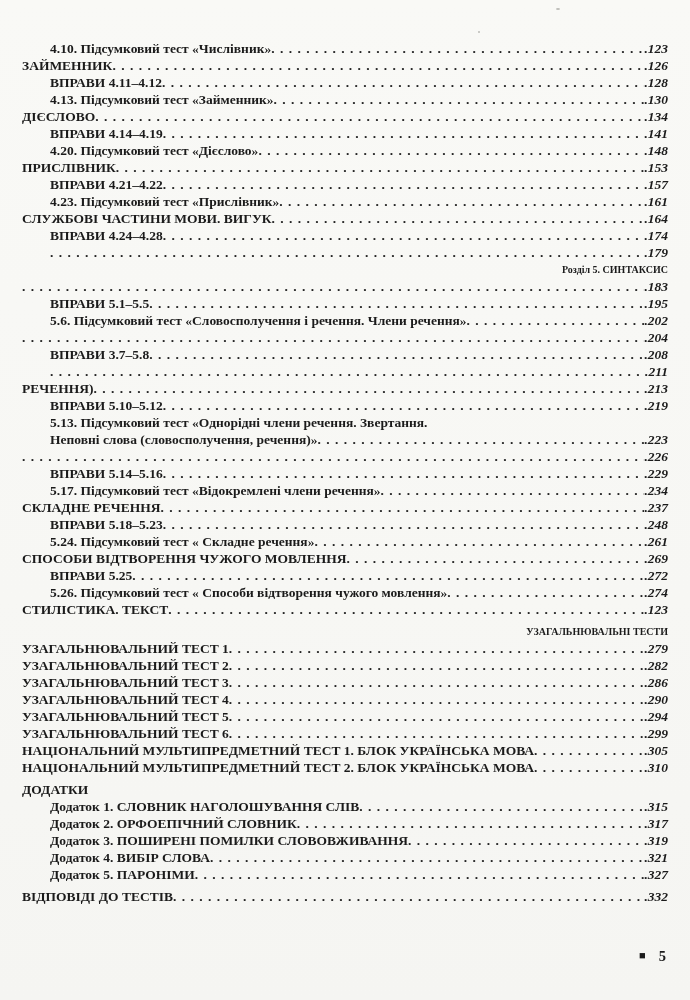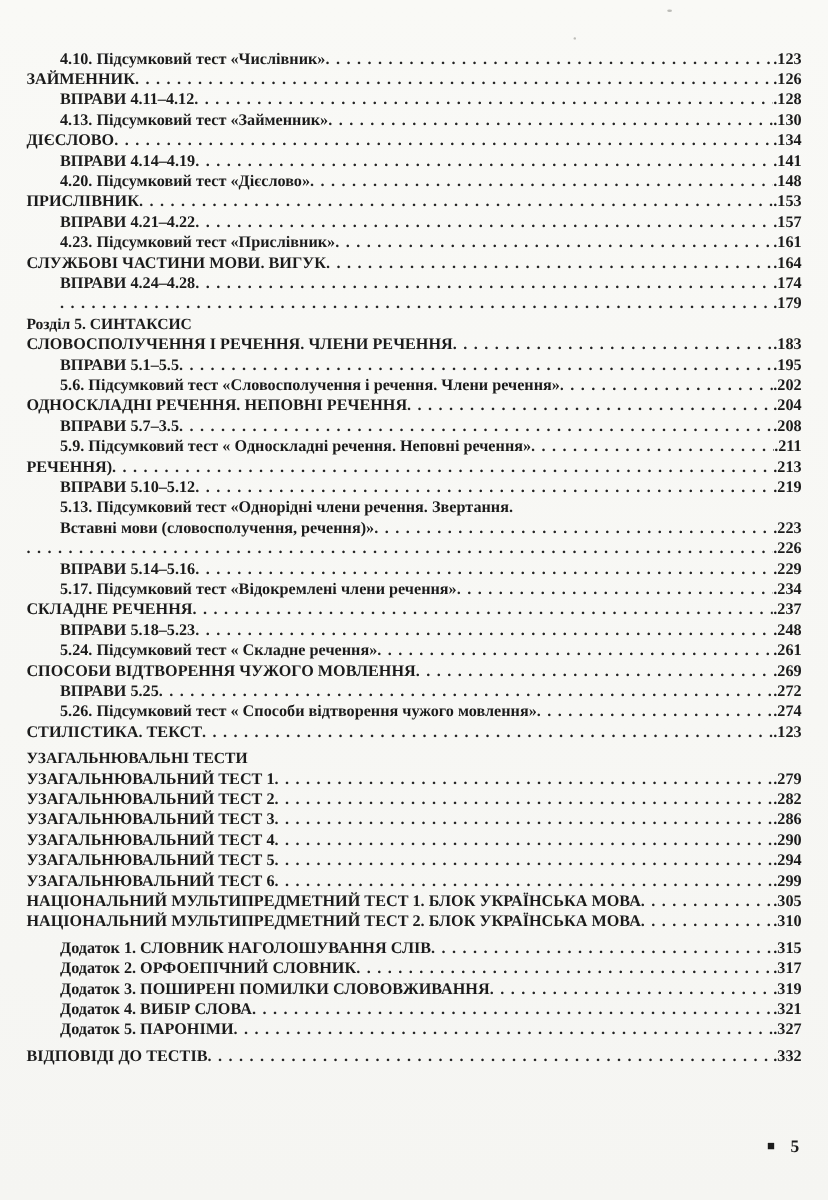--- a/index.html
+++ b/index.html
@@ -35,26 +35,27 @@
     flex:1 1 auto;
     overflow:hidden;
     white-space:nowrap;
     word-spacing:2px;
     color:#222;
   }
   .pg{
     flex:0 0 auto;
     white-space:nowrap;
     text-align:right;
+    font-style:italic;
   }
   .pg::before{content:".";}
   .toc-header{
-    text-align:left;
+    text-align:right;
     line-height:17px;
-    font-size:13px;
+    font-size:10px;
   }
   .gap{height:5px;}
   .footer{
     position:absolute;
     top:948px;right:24px;
     display:flex;
     align-items:center;
     gap:13px;
     font-size:14.5px;
   }
@@ -140,64 +141,61 @@
         <span class="label">ВПРАВИ 4.24–4.28</span>
         <span class="dots"> . . . . . . . . . . . . . . . . . . . . . . . . . . . . . . . . . . . . . . . . . . . . . . . . . . . . . . . . . . . . . . . . . . . . . . . . . . . . . . . . . . . . . . . . . . . . . . . . . . . . . . . . . . . . . . . . . . . . . . . . . . . . . . . . . . . . . . . . . . . . </span>
         <span class="pg">174</span>
       </div>
       <div class="row ind-1">
         <span class="dots"> . . . . . . . . . . . . . . . . . . . . . . . . . . . . . . . . . . . . . . . . . . . . . . . . . . . . . . . . . . . . . . . . . . . . . . . . . . . . . . . . . . . . . . . . . . . . . . . . . . . . . . . . . . . . . . . . . . . . . . . . . . . . . . . . . . . . . . . . . . . . </span>
         <span class="pg">179</span>
       </div>
       <div class="toc-header">Розділ 5. СИНТАКСИС</div>
       <div class="row ind-0">
-        <span class="label">СЛОВОСПОЛУЧЕННЯ І РЕЧЕННЯ. ЧЛЕНИ РЕЧЕННЯ</span>
         <span class="dots"> . . . . . . . . . . . . . . . . . . . . . . . . . . . . . . . . . . . . . . . . . . . . . . . . . . . . . . . . . . . . . . . . . . . . . . . . . . . . . . . . . . . . . . . . . . . . . . . . . . . . . . . . . . . . . . . . . . . . . . . . . . . . . . . . . . . . . . . . . . . . </span>
         <span class="pg">183</span>
       </div>
       <div class="row ind-1">
         <span class="label">ВПРАВИ 5.1–5.5</span>
         <span class="dots"> . . . . . . . . . . . . . . . . . . . . . . . . . . . . . . . . . . . . . . . . . . . . . . . . . . . . . . . . . . . . . . . . . . . . . . . . . . . . . . . . . . . . . . . . . . . . . . . . . . . . . . . . . . . . . . . . . . . . . . . . . . . . . . . . . . . . . . . . . . . . </span>
         <span class="pg">195</span>
       </div>
       <div class="row ind-1">
         <span class="label">5.6. Підсумковий тест «Словосполучення і речення. Члени речення»</span>
         <span class="dots"> . . . . . . . . . . . . . . . . . . . . . . . . . . . . . . . . . . . . . . . . . . . . . . . . . . . . . . . . . . . . . . . . . . . . . . . . . . . . . . . . . . . . . . . . . . . . . . . . . . . . . . . . . . . . . . . . . . . . . . . . . . . . . . . . . . . . . . . . . . . . </span>
         <span class="pg">202</span>
       </div>
       <div class="row ind-0">
-        <span class="label">ОДНОСКЛАДНІ РЕЧЕННЯ. НЕПОВНІ РЕЧЕННЯ</span>
         <span class="dots"> . . . . . . . . . . . . . . . . . . . . . . . . . . . . . . . . . . . . . . . . . . . . . . . . . . . . . . . . . . . . . . . . . . . . . . . . . . . . . . . . . . . . . . . . . . . . . . . . . . . . . . . . . . . . . . . . . . . . . . . . . . . . . . . . . . . . . . . . . . . . </span>
         <span class="pg">204</span>
       </div>
       <div class="row ind-1">
-        <span class="label">ВПРАВИ 5.7–3.5</span>
+        <span class="label">ВПРАВИ 3.7–5.8</span>
         <span class="dots"> . . . . . . . . . . . . . . . . . . . . . . . . . . . . . . . . . . . . . . . . . . . . . . . . . . . . . . . . . . . . . . . . . . . . . . . . . . . . . . . . . . . . . . . . . . . . . . . . . . . . . . . . . . . . . . . . . . . . . . . . . . . . . . . . . . . . . . . . . . . . </span>
         <span class="pg">208</span>
       </div>
       <div class="row ind-1">
-        <span class="label">5.9. Підсумковий тест « Односкладні речення. Неповні речення»</span>
         <span class="dots"> . . . . . . . . . . . . . . . . . . . . . . . . . . . . . . . . . . . . . . . . . . . . . . . . . . . . . . . . . . . . . . . . . . . . . . . . . . . . . . . . . . . . . . . . . . . . . . . . . . . . . . . . . . . . . . . . . . . . . . . . . . . . . . . . . . . . . . . . . . . . </span>
         <span class="pg">211</span>
       </div>
       <div class="row ind-0">
         <span class="label">РЕЧЕННЯ)</span>
         <span class="dots"> . . . . . . . . . . . . . . . . . . . . . . . . . . . . . . . . . . . . . . . . . . . . . . . . . . . . . . . . . . . . . . . . . . . . . . . . . . . . . . . . . . . . . . . . . . . . . . . . . . . . . . . . . . . . . . . . . . . . . . . . . . . . . . . . . . . . . . . . . . . . </span>
         <span class="pg">213</span>
       </div>
       <div class="row ind-1">
         <span class="label">ВПРАВИ 5.10–5.12</span>
         <span class="dots"> . . . . . . . . . . . . . . . . . . . . . . . . . . . . . . . . . . . . . . . . . . . . . . . . . . . . . . . . . . . . . . . . . . . . . . . . . . . . . . . . . . . . . . . . . . . . . . . . . . . . . . . . . . . . . . . . . . . . . . . . . . . . . . . . . . . . . . . . . . . . </span>
         <span class="pg">219</span>
       </div>
       <div class="row ind-1">
         <span class="label">5.13. Підсумковий тест «Однорідні члени речення. Звертання.</span>
       </div>
       <div class="row ind-1">
-        <span class="label">Вставні мови (словосполучення, речення)»</span>
+        <span class="label">Неповні слова (словосполучення, речення)»</span>
         <span class="dots"> . . . . . . . . . . . . . . . . . . . . . . . . . . . . . . . . . . . . . . . . . . . . . . . . . . . . . . . . . . . . . . . . . . . . . . . . . . . . . . . . . . . . . . . . . . . . . . . . . . . . . . . . . . . . . . . . . . . . . . . . . . . . . . . . . . . . . . . . . . . . </span>
         <span class="pg">223</span>
       </div>
       <div class="row ind-0">
         <span class="dots"> . . . . . . . . . . . . . . . . . . . . . . . . . . . . . . . . . . . . . . . . . . . . . . . . . . . . . . . . . . . . . . . . . . . . . . . . . . . . . . . . . . . . . . . . . . . . . . . . . . . . . . . . . . . . . . . . . . . . . . . . . . . . . . . . . . . . . . . . . . . . </span>
         <span class="pg">226</span>
       </div>
       <div class="row ind-1">
         <span class="label">ВПРАВИ 5.14–5.16</span>
         <span class="dots"> . . . . . . . . . . . . . . . . . . . . . . . . . . . . . . . . . . . . . . . . . . . . . . . . . . . . . . . . . . . . . . . . . . . . . . . . . . . . . . . . . . . . . . . . . . . . . . . . . . . . . . . . . . . . . . . . . . . . . . . . . . . . . . . . . . . . . . . . . . . . </span>
@@ -279,20 +277,23 @@
         <span class="label">НАЦІОНАЛЬНИЙ МУЛЬТИПРЕДМЕТНИЙ ТЕСТ 1. БЛОК УКРАЇНСЬКА МОВА</span>
         <span class="dots"> . . . . . . . . . . . . . . . . . . . . . . . . . . . . . . . . . . . . . . . . . . . . . . . . . . . . . . . . . . . . . . . . . . . . . . . . . . . . . . . . . . . . . . . . . . . . . . . . . . . . . . . . . . . . . . . . . . . . . . . . . . . . . . . . . . . . . . . . . . . . </span>
         <span class="pg">305</span>
       </div>
       <div class="row ind-0">
         <span class="label">НАЦІОНАЛЬНИЙ МУЛЬТИПРЕДМЕТНИЙ ТЕСТ 2. БЛОК УКРАЇНСЬКА МОВА</span>
         <span class="dots"> . . . . . . . . . . . . . . . . . . . . . . . . . . . . . . . . . . . . . . . . . . . . . . . . . . . . . . . . . . . . . . . . . . . . . . . . . . . . . . . . . . . . . . . . . . . . . . . . . . . . . . . . . . . . . . . . . . . . . . . . . . . . . . . . . . . . . . . . . . . . </span>
         <span class="pg">310</span>
       </div>
       <div class="gap"></div>
+      <div class="row ind-0">
+        <span class="label">ДОДАТКИ</span>
+      </div>
       <div class="row ind-1">
         <span class="label">Додаток 1. СЛОВНИК НАГОЛОШУВАННЯ СЛІВ</span>
         <span class="dots"> . . . . . . . . . . . . . . . . . . . . . . . . . . . . . . . . . . . . . . . . . . . . . . . . . . . . . . . . . . . . . . . . . . . . . . . . . . . . . . . . . . . . . . . . . . . . . . . . . . . . . . . . . . . . . . . . . . . . . . . . . . . . . . . . . . . . . . . . . . . . </span>
         <span class="pg">315</span>
       </div>
       <div class="row ind-1">
         <span class="label">Додаток 2. ОРФОЕПІЧНИЙ СЛОВНИК</span>
         <span class="dots"> . . . . . . . . . . . . . . . . . . . . . . . . . . . . . . . . . . . . . . . . . . . . . . . . . . . . . . . . . . . . . . . . . . . . . . . . . . . . . . . . . . . . . . . . . . . . . . . . . . . . . . . . . . . . . . . . . . . . . . . . . . . . . . . . . . . . . . . . . . . . </span>
         <span class="pg">317</span>
       </div>

